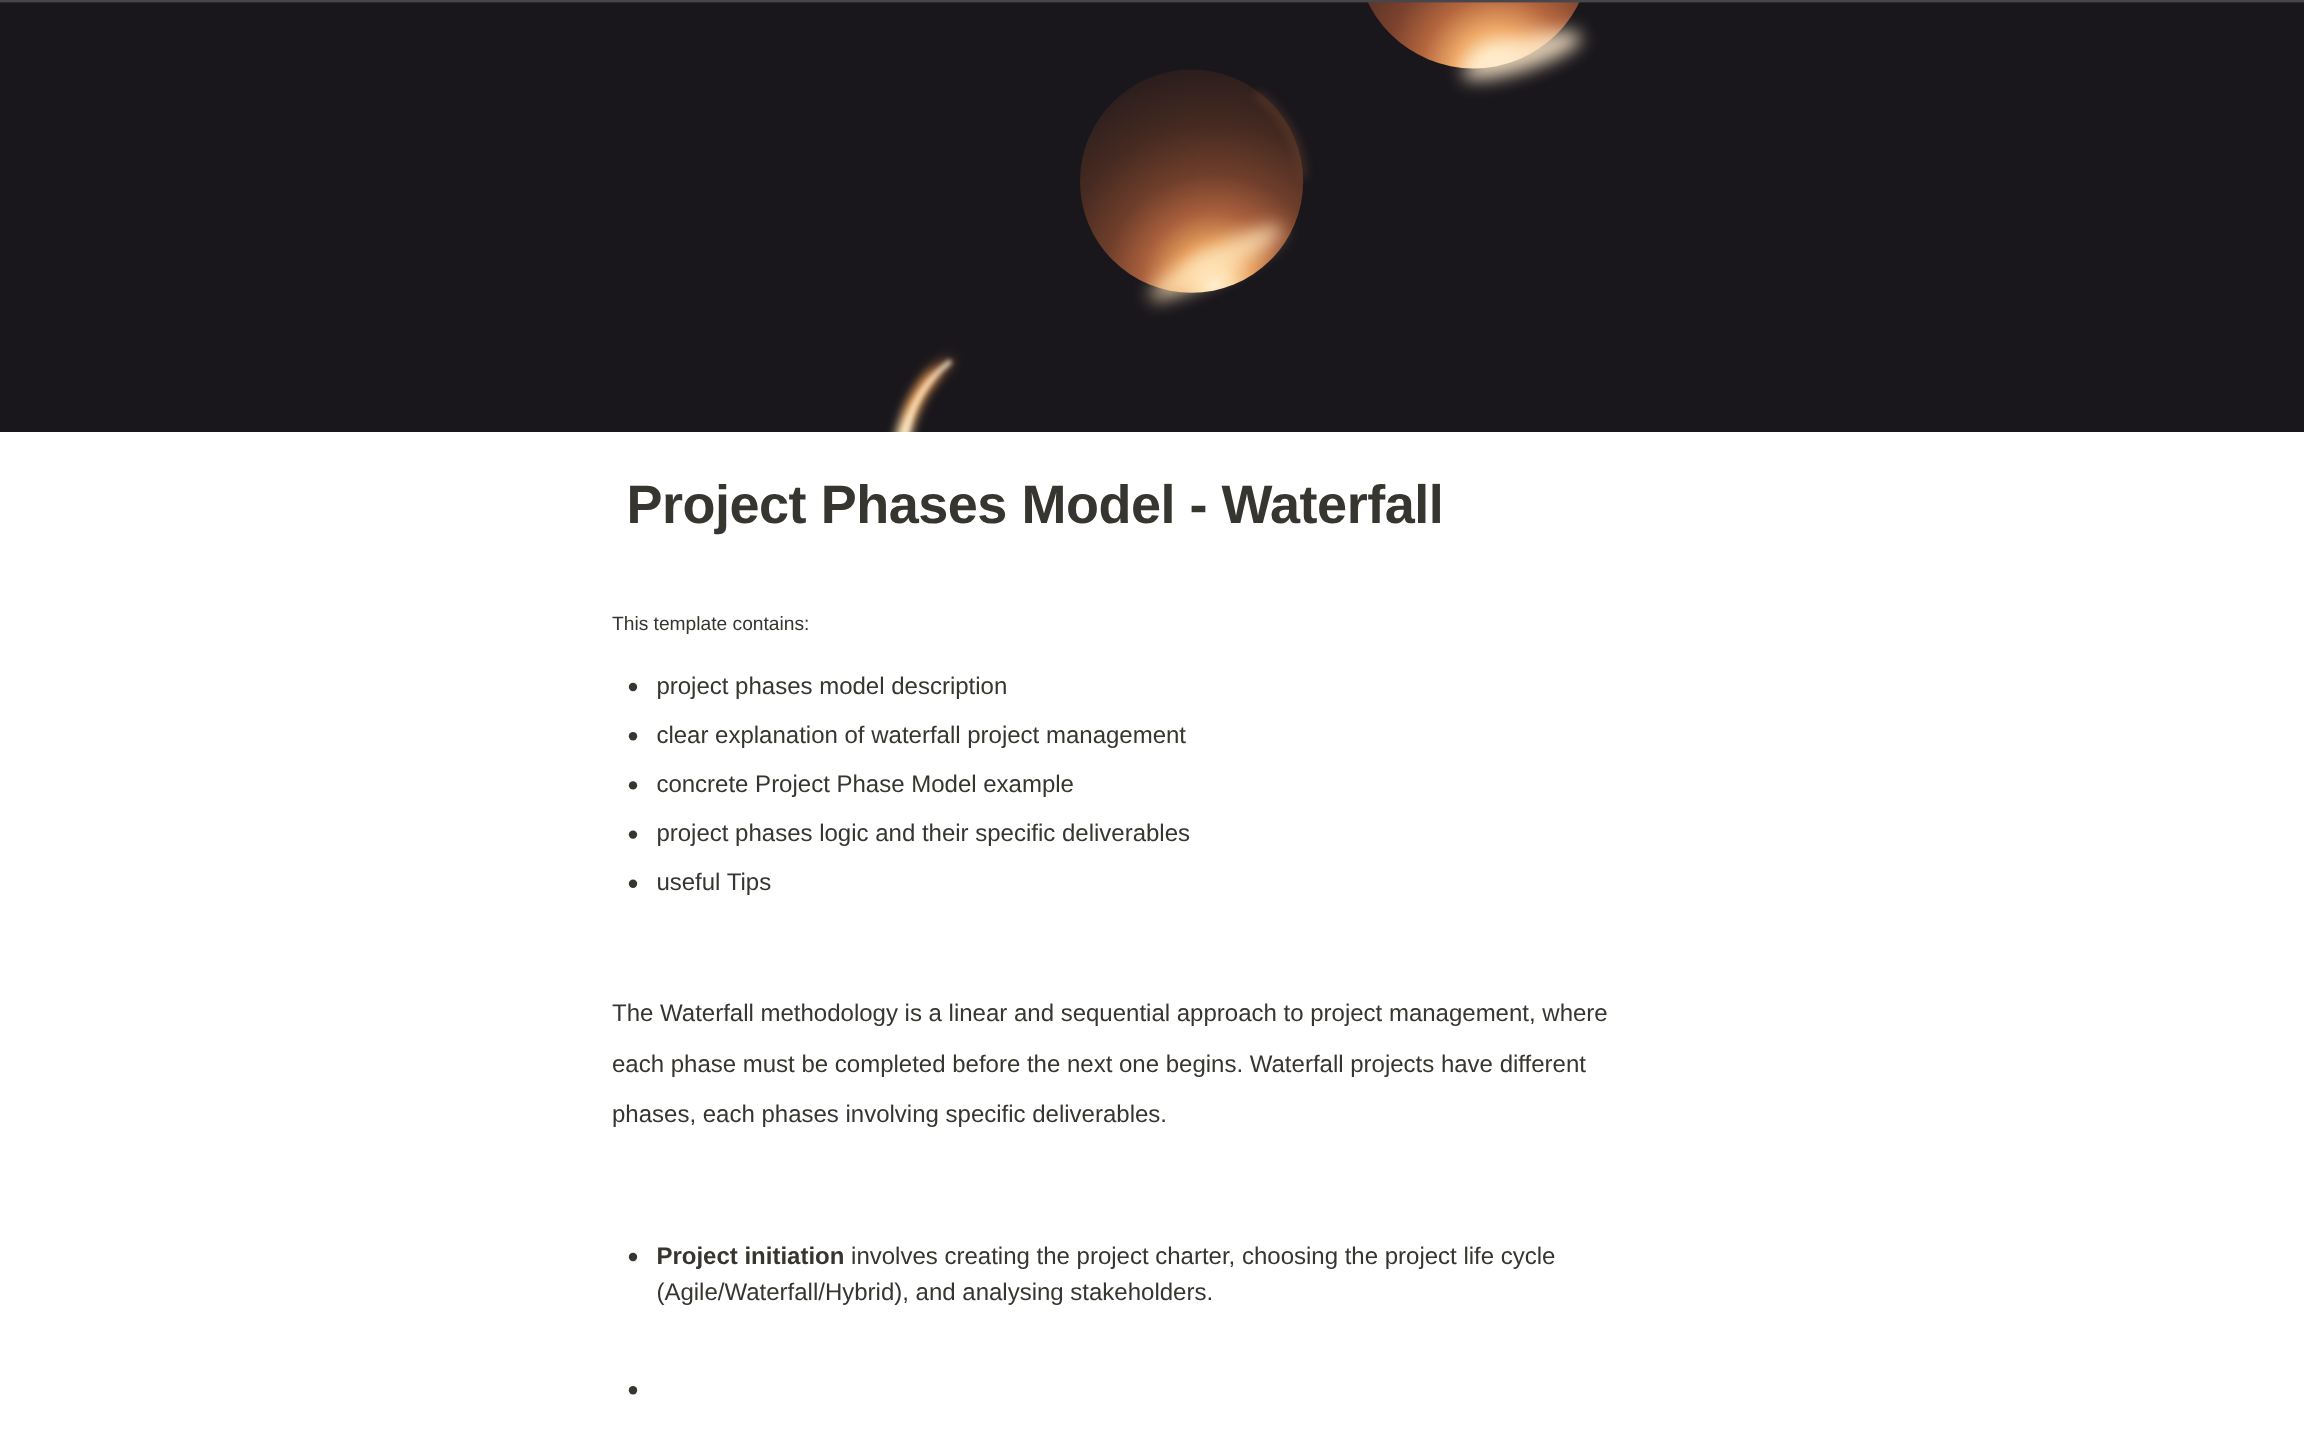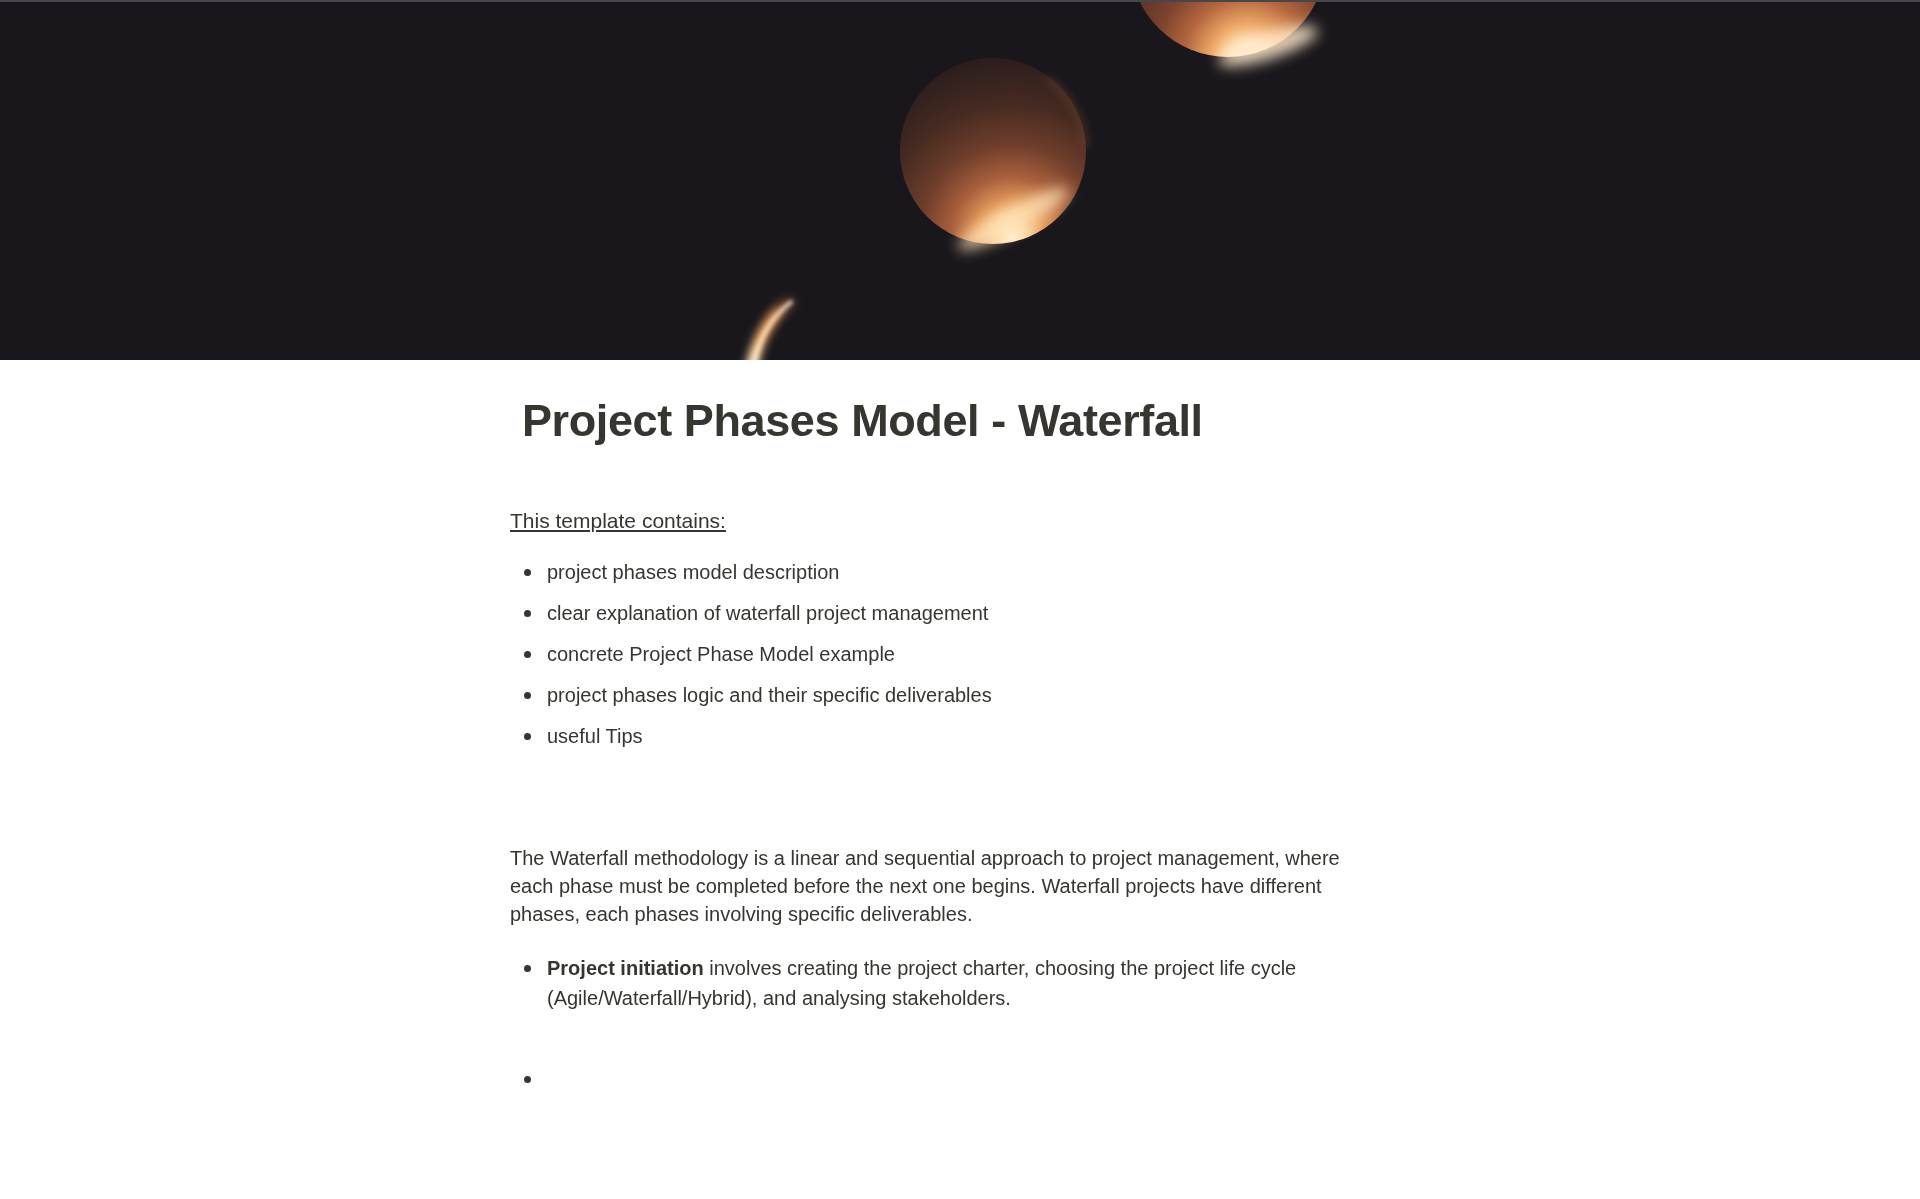--- a/index.html
+++ b/index.html
@@ -43,23 +43,22 @@
   .title {
     margin: 34px 0 0 12px;
     font-size: 45px;
     line-height: 54px;
     font-weight: 700;
     letter-spacing: -0.4px;
     color: #37352F;
   }
   .intro {
     margin: 58px 0 0 0;
-    font-size: 21px;
+    font-size: 16px;
     line-height: 30px;
-    text-decoration: underline;
   }
   .blist {
     list-style: none;
     margin: 21px 0 0 0;
     padding: 0;
   }
   .blist li {
     position: relative;
     padding-left: 37px;
     font-size: 20px;
@@ -69,26 +68,26 @@
   .dot {
     position: absolute;
     left: 14px;
     top: 12px;
     width: 7px;
     height: 7px;
     border-radius: 50%;
     background: #37352F;
   }
   .para {
-    margin: 93px 0 0 0;
+    margin: 73px 0 0 0;
     font-size: 20px;
-    line-height: 28px;
+    line-height: 42px;
   }
   .phases {
-    margin-top: 25px;
+    margin-top: 82px;
   }
   .phases li { margin-bottom: 0; }
   .phases li + li { margin-top: 51px; }
   .phases strong { font-weight: 700; }
 </style>
 </head>
 <body>
 
 <div class="cover">
   <div class="cover-topline"></div>

